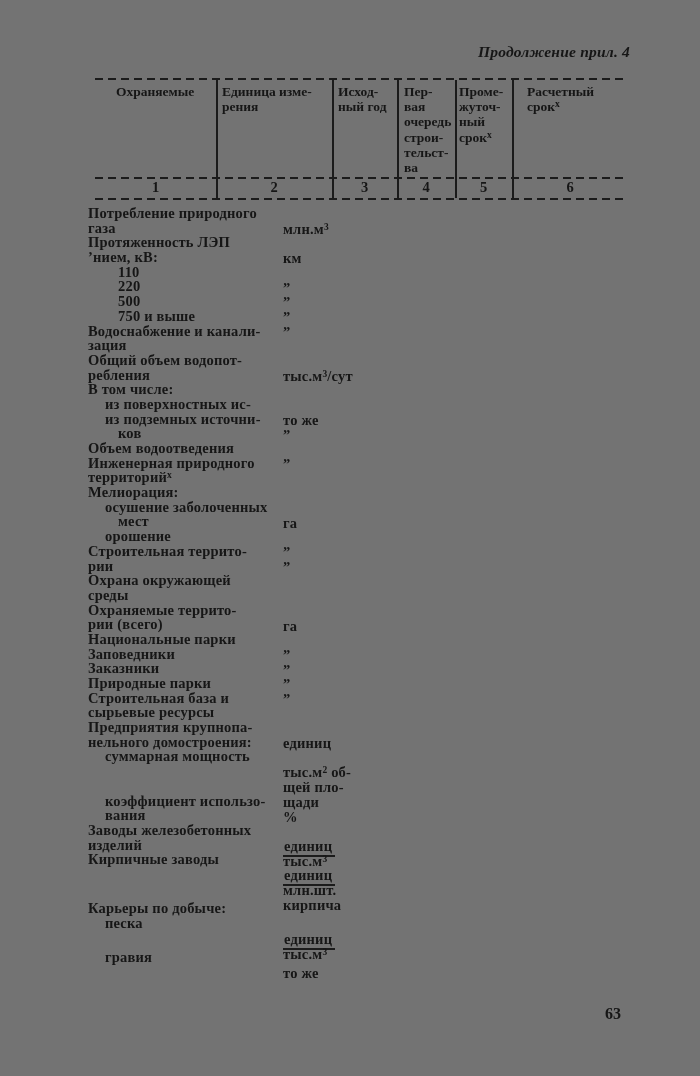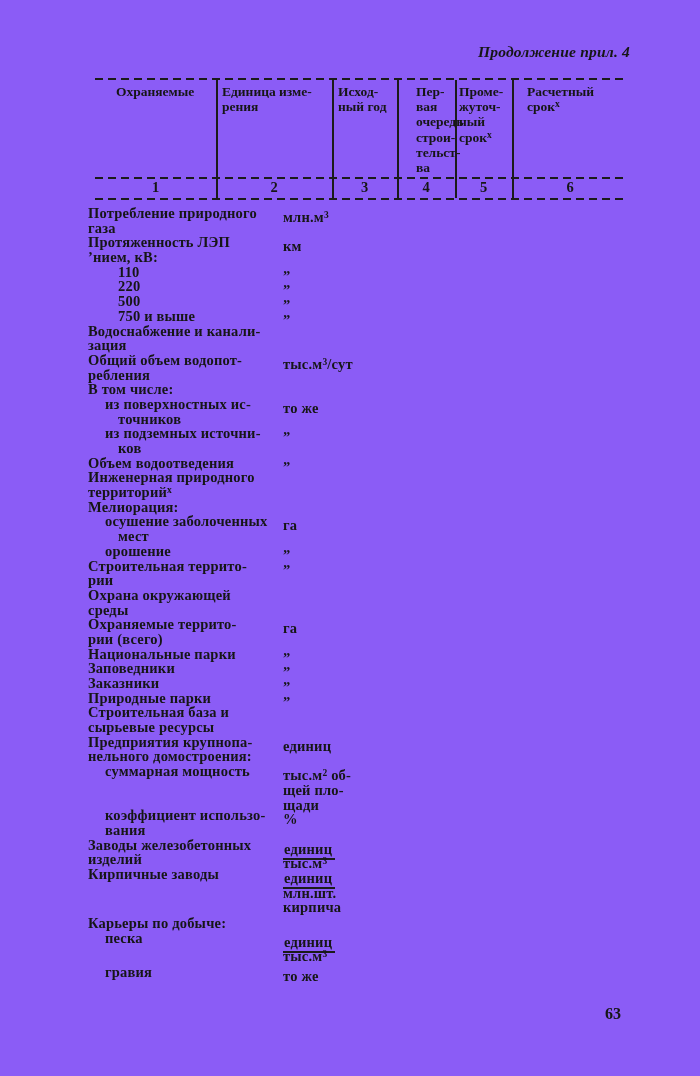--- a/index.html
+++ b/index.html
@@ -1,46 +1,46 @@
 <!DOCTYPE html>
 <html><head>
 <meta charset="utf-8">
 <style>
   html,body{margin:0;padding:0;background:#e8e8e8;}
   .page{
     position:relative; width:700px; height:1076px; margin:0 auto;
-    background:#8b5cf6; color:#161616; overflow:hidden;
+    background:#737373; color:#161616; overflow:hidden;
     font-family:"Liberation Serif","DejaVu Serif",serif; font-weight:700;
   }
   .title{
     position:absolute; top:43px; right:70px;
     font-style:italic; font-size:15.5px; letter-spacing:.2px;
   }
   
   .thead{ position:absolute; left:95px; top:78px; width:533px; height:122px; }
   .hdash{
     position:absolute; left:0; width:533px; height:2px;
     background:repeating-linear-gradient(90deg,#1b1b1b 0 8px,transparent 8px 13px);
   }
   .hdash.t{ top:0; } .hdash.m{ top:99px; } .hdash.b{ top:120px; }
   .vline{ position:absolute; top:2px; height:118px; width:2px; background:#1b1b1b; }
   .hcell{ position:absolute; top:6px; font-size:13.5px; line-height:15.2px; white-space:pre; }
   .hc0{ left:21px; } .hc1{ left:127px; } .hc2{ left:243px; }
-  .hc3{ left:309px;margin-left:12px; } .hc4{ left:364px; } .hc5{ left:432px; }
+  .hc3{ left:309px; } .hc4{ left:364px; } .hc5{ left:432px; }
   .ncell{ position:absolute; top:101px; font-size:14.5px; text-align:center; line-height:16px; }
   .ns0{ left:0;    width:121px; } .ns1{ left:121px; width:116px; }
   .ns2{ left:237px; width:65px; } .ns3{ left:302px; width:58px;  }
   .ns4{ left:360px; width:57px; } .ns5{ left:417px; width:116px; }
   
   .tbody{ position:absolute; left:88px; top:206px; width:580px; font-size:14.5px; }
   .bline{ position:relative; height:14.7px; line-height:14.2px; white-space:pre; letter-spacing:.2px; }
   .bspacer{ height:5px; }
   .lbl{ display:inline-block; }
   .ind1{ padding-left:17px; } .ind2{ padding-left:30px; }
-  .unit{ position:absolute; left:195px; top:4px; white-space:pre;text-align:right; }
+  .unit{ position:absolute; left:195px; top:16px; white-space:pre;text-align:right; }
   .u-frac{ border-bottom:2px solid #1b1b1b; padding:0 3px 1px 1px; }
   sup{ font-size:9.5px; line-height:0; vertical-align:4px; }
   .pagenum{ position:absolute; top:1005px; left:605px; font-size:16px; }
 </style>
 </head>
 <body>
 
 <div class="page">
 
   <div class="title">Продолжение прил. 4</div>
@@ -80,21 +80,20 @@
       <div class="bline"><span class="lbl ind2">110</span><span class="unit"><span>”</span></span></div>
       <div class="bline"><span class="lbl ind2">220</span><span class="unit"><span>”</span></span></div>
       <div class="bline"><span class="lbl ind2">500</span><span class="unit"><span>”</span></span></div>
       <div class="bline"><span class="lbl ind2">750 и выше</span><span class="unit"><span>”</span></span></div>
       <div class="bline"><span class="lbl">Водоснабжение и канали-</span></div>
       <div class="bline"><span class="lbl">зация</span></div>
       <div class="bline"><span class="lbl">Общий объем водопот-</span><span class="unit"><span>тыс.м<sup>3</sup>/сут</span></span></div>
       <div class="bline"><span class="lbl">ребления</span></div>
       <div class="bline"><span class="lbl">В том числе:</span></div>
       <div class="bline"><span class="lbl ind1">из поверхностных ис-</span><span class="unit"><span>то же</span></span></div>
-      <div class="bline"><span class="lbl ind2">точников</span></div>
       <div class="bline"><span class="lbl ind1">из подземных источни-</span><span class="unit"><span>”</span></span></div>
       <div class="bline"><span class="lbl ind2">ков</span></div>
       <div class="bline"><span class="lbl">Объем водоотведения</span><span class="unit"><span>”</span></span></div>
       <div class="bline"><span class="lbl">Инженерная природного</span></div>
       <div class="bline"><span class="lbl">территорий<sup>x</sup></span></div>
       <div class="bline"><span class="lbl">Мелиорация:</span></div>
       <div class="bline"><span class="lbl ind1">осушение заболоченных</span><span class="unit"><span>га</span></span></div>
       <div class="bline"><span class="lbl ind2">мест</span></div>
       <div class="bline"><span class="lbl ind1">орошение</span><span class="unit"><span>”</span></span></div>
       <div class="bline"><span class="lbl">Строительная террито-</span><span class="unit"><span>”</span></span></div>

